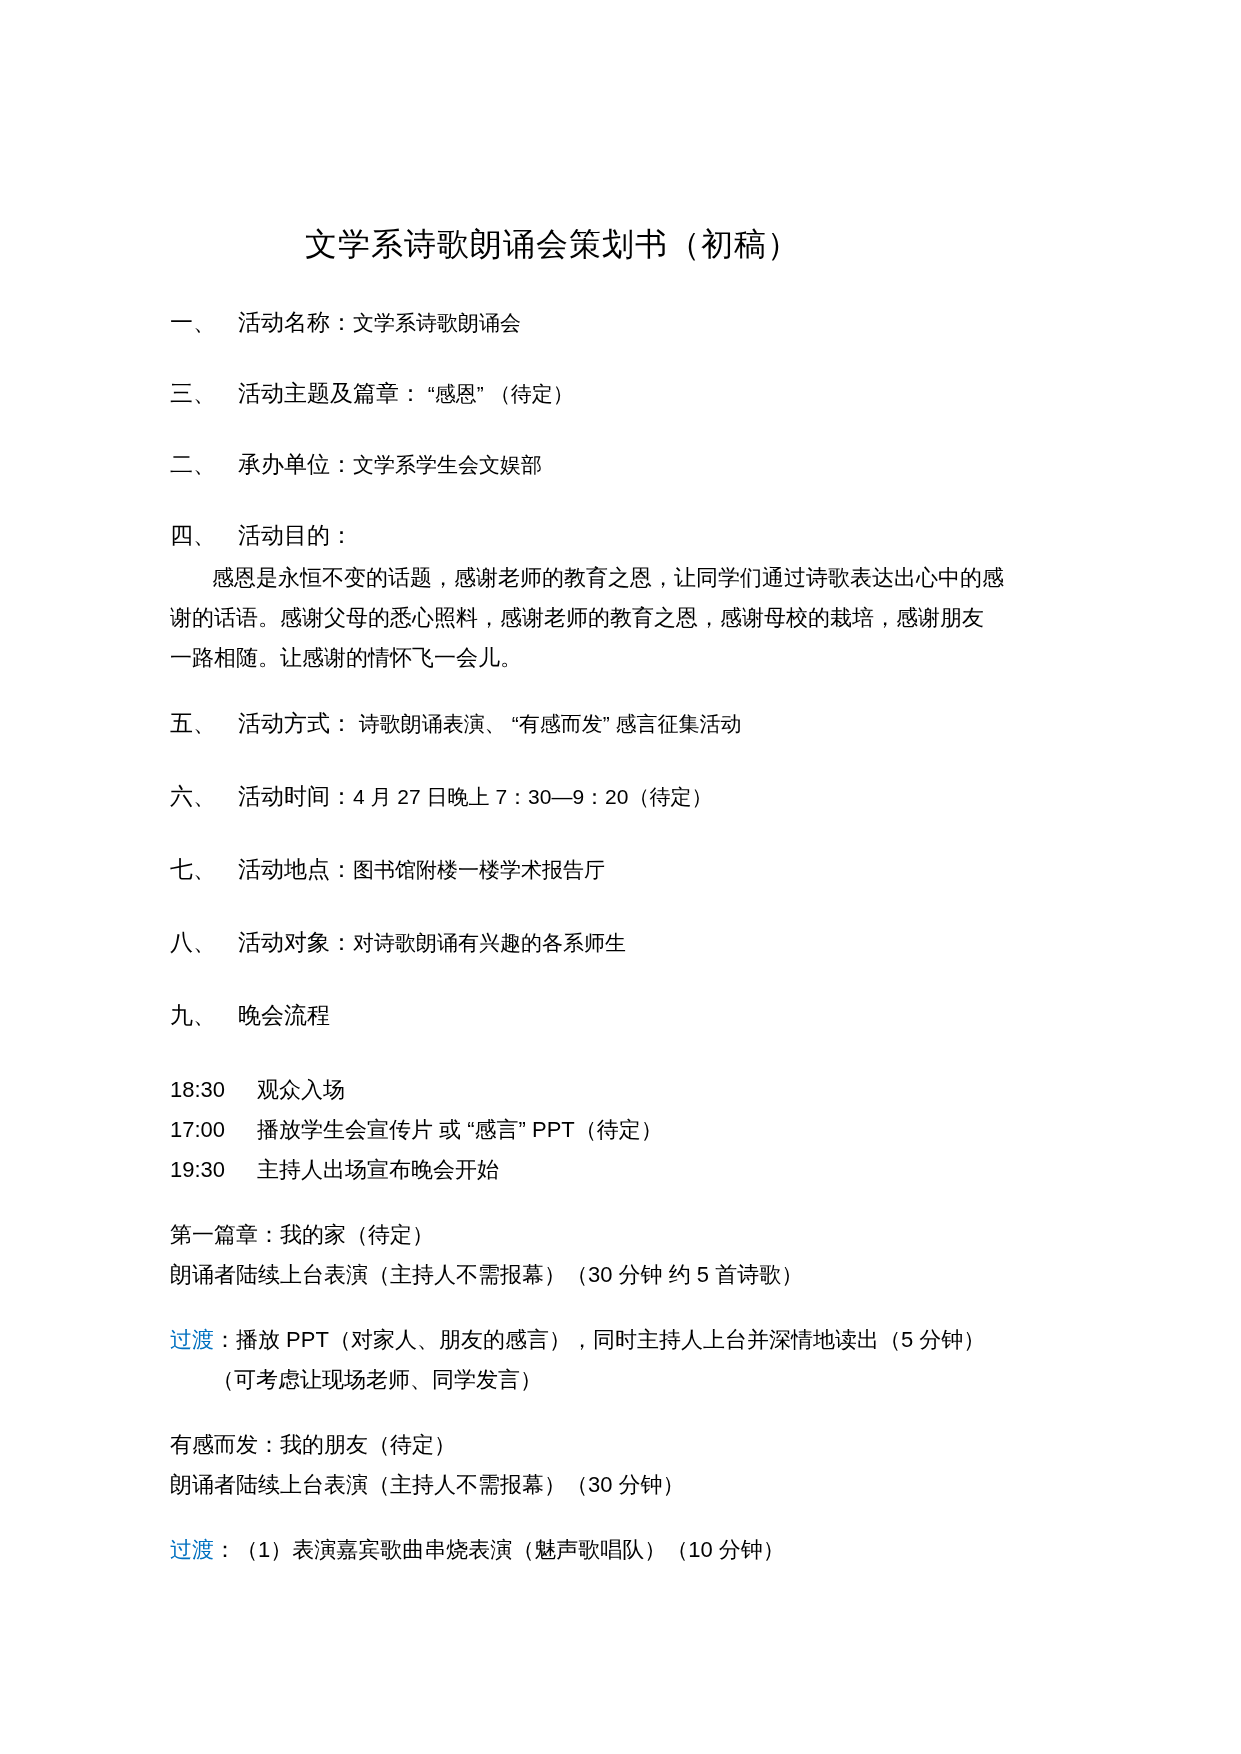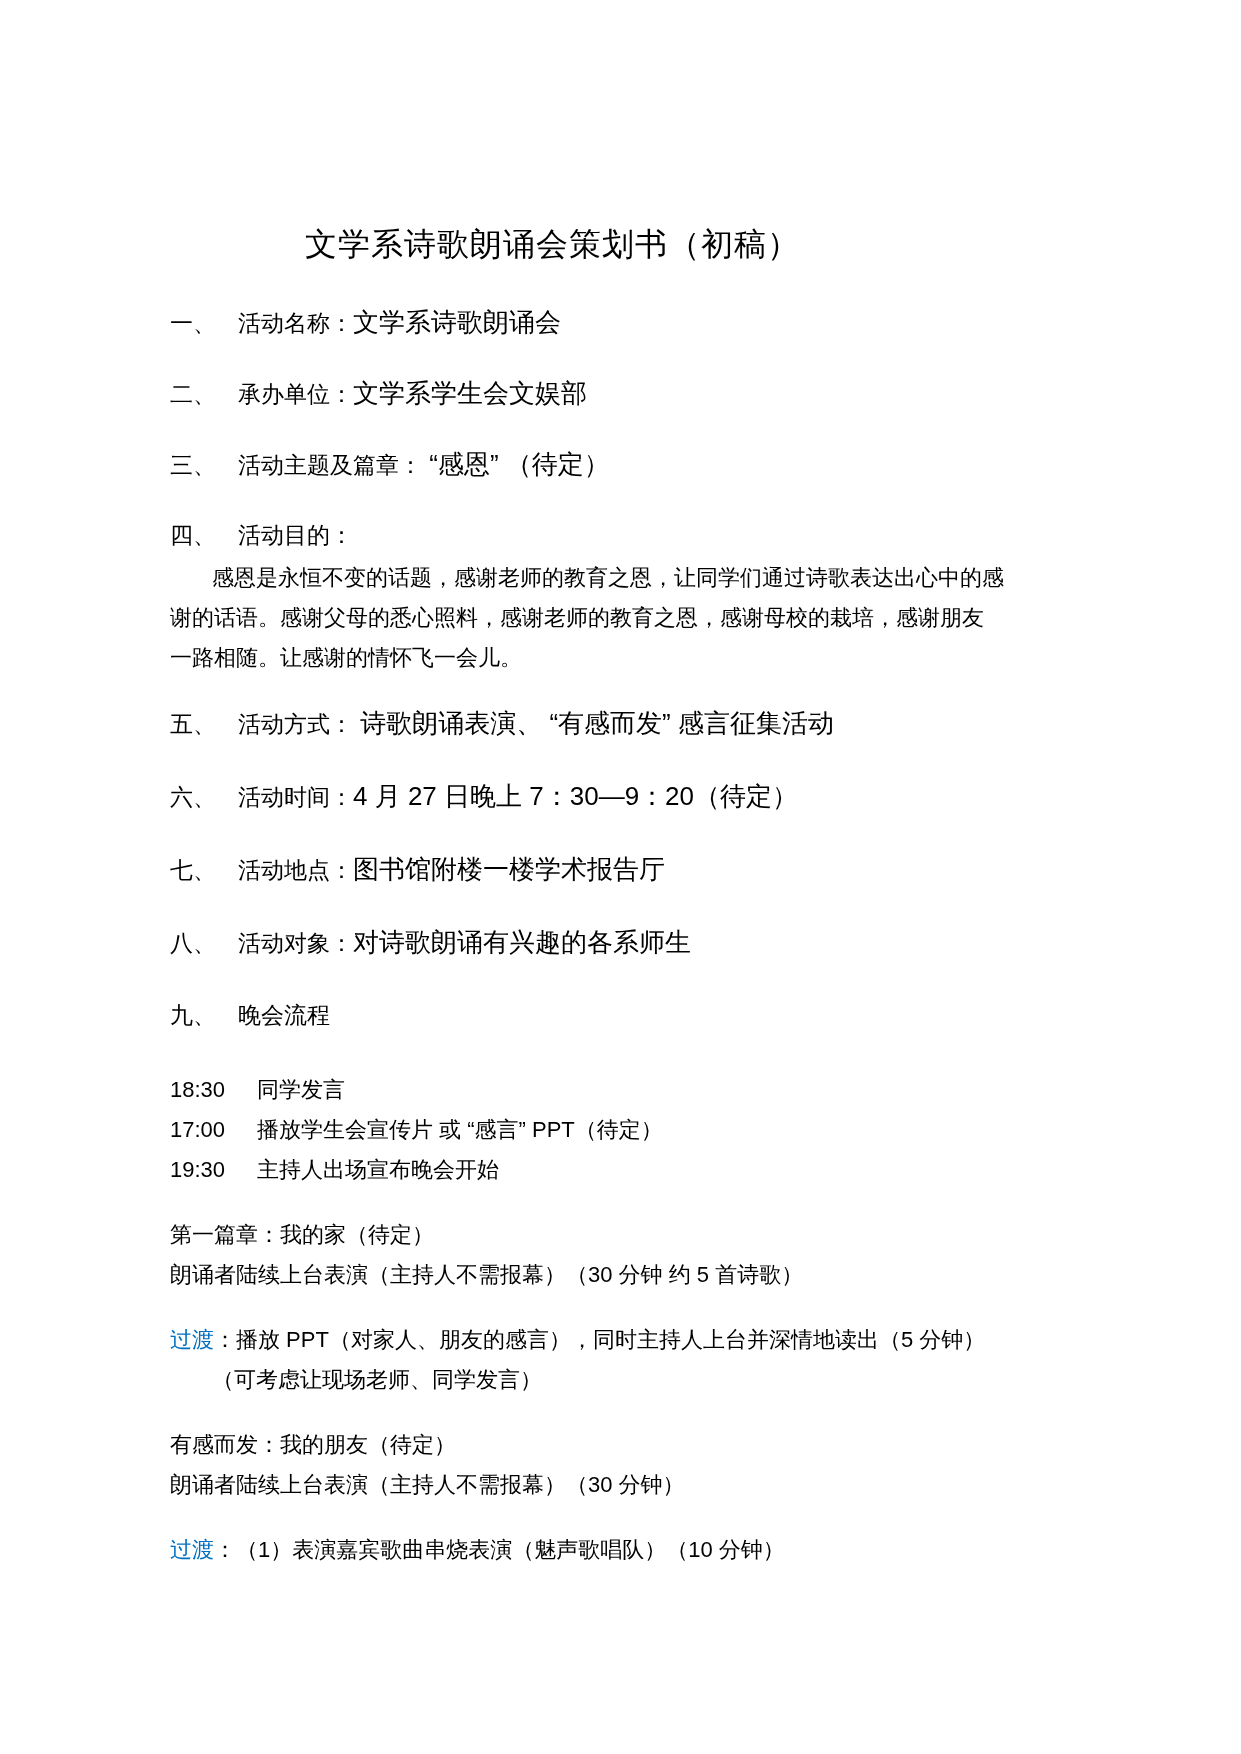--- a/index.html
+++ b/index.html
@@ -37,21 +37,21 @@
     white-space: nowrap;
   }
   .item.first { margin-top: 44px; }
   .item.late  { margin-top: 42px; }
   .item.after-para { margin-top: 30px; }
   .item-num {
     display: inline-block;
     width: 68px;
   }
   .item-content {
-    font-size: 26px;
+    font-size: 21px;
   }
   .purpose {
     margin-top: 8px;
     font-size: 22px;
     line-height: 40px;
   }
   .purpose .line { white-space: nowrap; }
   .purpose .line.indent { padding-left: 42px; }
   .schedule {
     margin-top: 40px;
@@ -78,25 +78,25 @@
 
 <div class="page">
 
   <h1 class="doc-title">文学系诗歌朗诵会策划书（初稿）</h1>
 
   <div class="item first">
     <span class="item-num">一、</span><span class="item-heading">活动名称：</span><span class="item-content">文学系诗歌朗诵会</span>
   </div>
 
   <div class="item">
-    <span class="item-num">二、</span><span class="item-heading">承办单位：</span><span class="item-content">文学系学生会文娱部</span>
+    <span class="item-num">三、</span><span class="item-heading">活动主题及篇章：</span><span class="item-content"> “感恩” （待定）</span>
   </div>
 
   <div class="item">
-    <span class="item-num">三、</span><span class="item-heading">活动主题及篇章：</span><span class="item-content"> “感恩” （待定）</span>
+    <span class="item-num">二、</span><span class="item-heading">承办单位：</span><span class="item-content">文学系学生会文娱部</span>
   </div>
 
   <div class="item">
     <span class="item-num">四、</span><span class="item-heading">活动目的：</span>
   </div>
 
   <div class="purpose">
     <div class="line indent">感恩是永恒不变的话题，感谢老师的教育之恩，让同学们通过诗歌表达出心中的感</div>
     <div class="line">谢的话语。感谢父母的悉心照料，感谢老师的教育之恩，感谢母校的栽培，感谢朋友</div>
     <div class="line">一路相随。让感谢的情怀飞一会儿。</div>
@@ -117,21 +117,21 @@
   <div class="item late">
     <span class="item-num">八、</span><span class="item-heading">活动对象：</span><span class="item-content">对诗歌朗诵有兴趣的各系师生</span>
   </div>
 
   <div class="item late">
     <span class="item-num">九、</span><span class="item-heading">晚会流程</span>
   </div>
 
   <div class="schedule">
     <div class="schedule-row">
-      <span class="schedule-time">18:30</span><span class="schedule-desc">同学发言</span>
+      <span class="schedule-time">18:30</span><span class="schedule-desc">观众入场</span>
     </div>
     <div class="schedule-row">
       <span class="schedule-time">17:00</span><span class="schedule-desc">播放学生会宣传片 或 “感言” PPT（待定）</span>
     </div>
     <div class="schedule-row">
       <span class="schedule-time">19:30</span><span class="schedule-desc">主持人出场宣布晚会开始</span>
     </div>
   </div>
 
   <div class="section">

